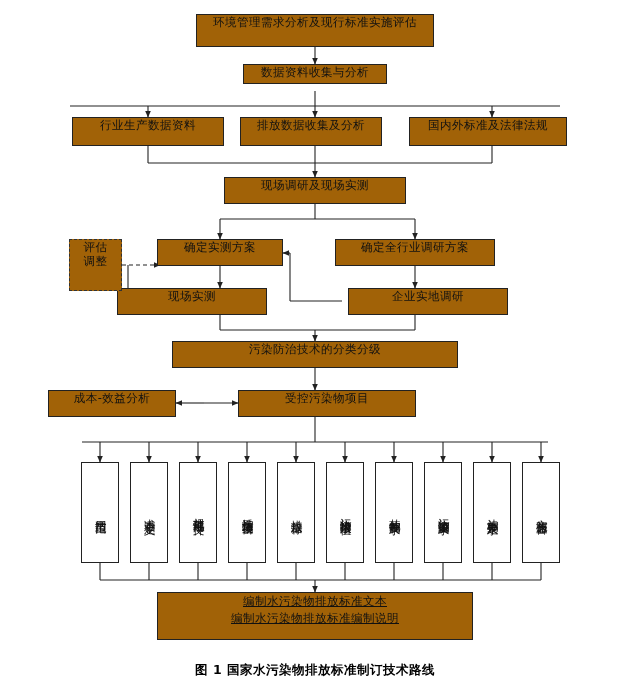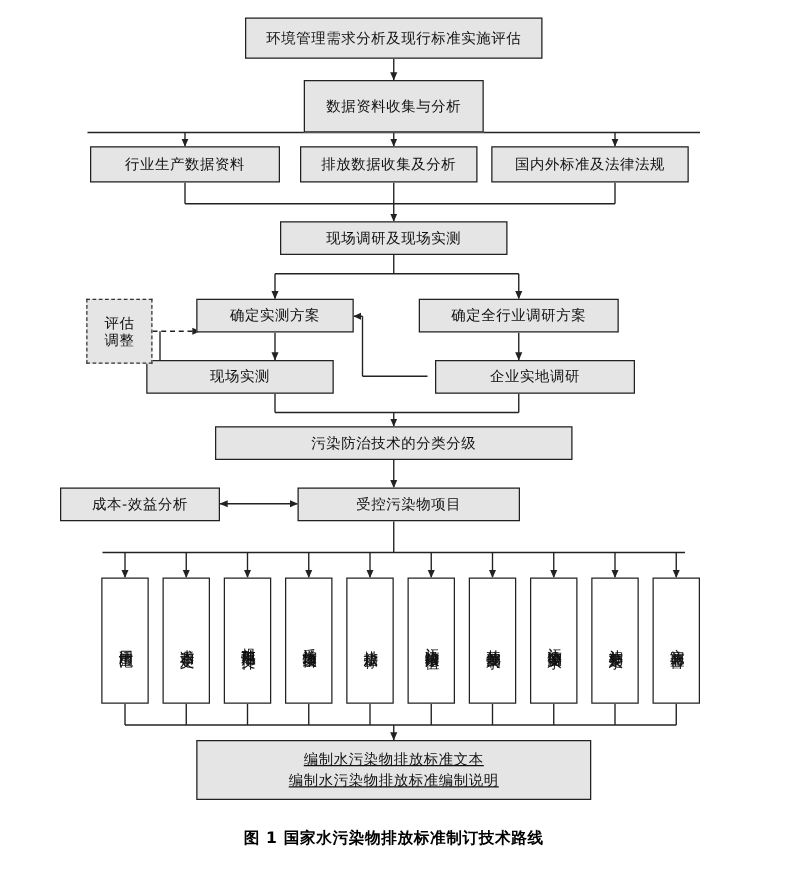--- a/index.html
+++ b/index.html
@@ -25,23 +25,22 @@
     position: absolute;
     left: 0; top: 0;
     width: 630px;
     height: 697px;
     pointer-events: none;
   }
   .box {
     position: absolute;
     box-sizing: border-box;
     border: 1px solid #222222;
-    background: #e5e5e5;
+    background: #a16207;
     display: flex;
-    align-items: center;
     justify-content: center;
     text-align: center;
     font-size: 11.5px;
     line-height: 1.25;
     letter-spacing: 0.5px;
     color: #111111;
   }
   .box.dashed {
     border: 1px dashed #333333;
   }
@@ -156,33 +155,33 @@
       <line x1="541" y1="563" x2="541" y2="580"></line>
       <line x1="100" y1="580" x2="541" y2="580"></line>
       <line x1="315" y1="580" x2="315" y2="592" marker-end="url(#arrow)"></line>
     </g>
   </svg>
 
   <div class="box" style="left:196px; top:14px; width:238px; height:33px;">
     <span>环境管理需求分析及现行标准实施评估</span>
   </div>
 
-  <div class="box" style="left:243px; top:64px; width:144px; height:42px;">
+  <div class="box" style="left:243px; top:64px; width:144px; height:20px;">
     <span>数据资料收集与分析</span>
   </div>
 
   <div class="box" style="left:72px; top:117px; width:152px; height:29px;">
     <span>行业生产数据资料</span>
   </div>
 
   <div class="box" style="left:240px; top:117px; width:142px; height:29px;">
     <span>排放数据收集及分析</span>
   </div>
 
-  <div class="box" style="left:393px; top:117px; width:158px; height:29px;">
+  <div class="box" style="left:409px; top:117px; width:158px; height:29px;">
     <span>国内外标准及法律法规</span>
   </div>
 
   <div class="box" style="left:224px; top:177px; width:182px; height:27px;">
     <span>现场调研及现场实测</span>
   </div>
 
   <div class="box" style="left:157px; top:239px; width:126px; height:27px;">
     <span>确定实测方案</span>
   </div>

